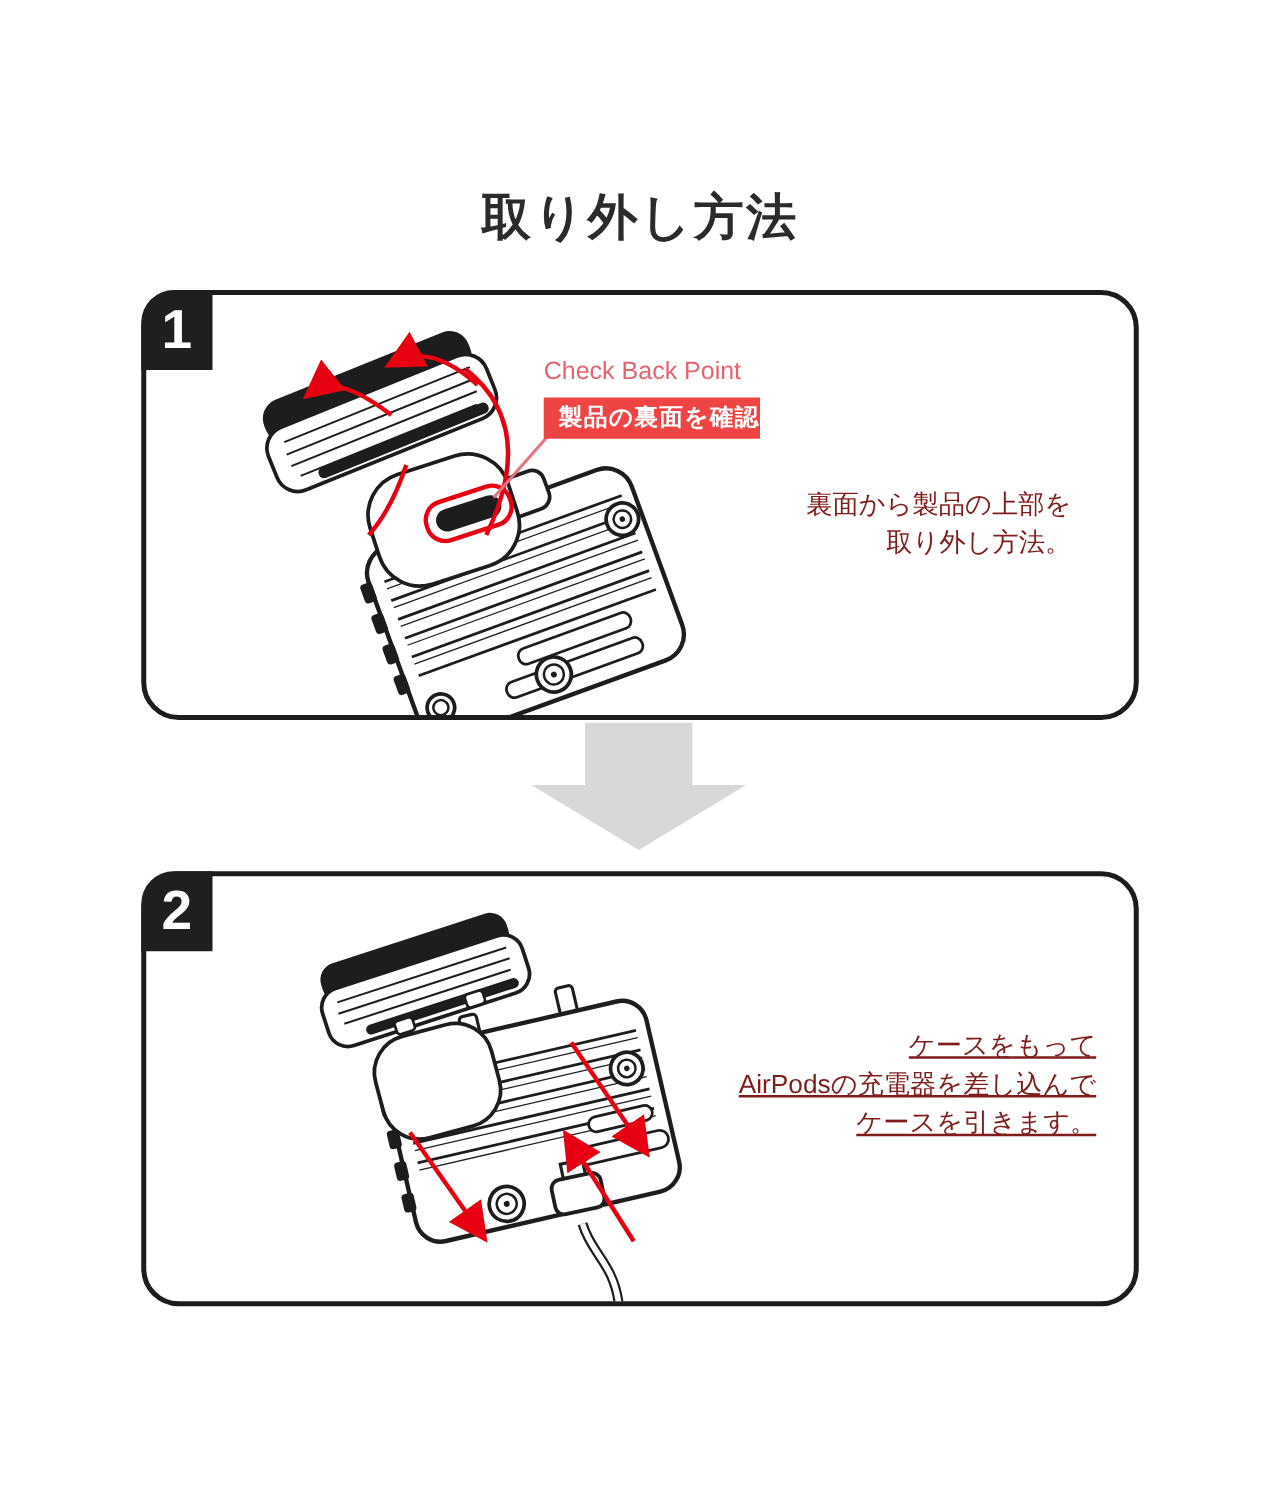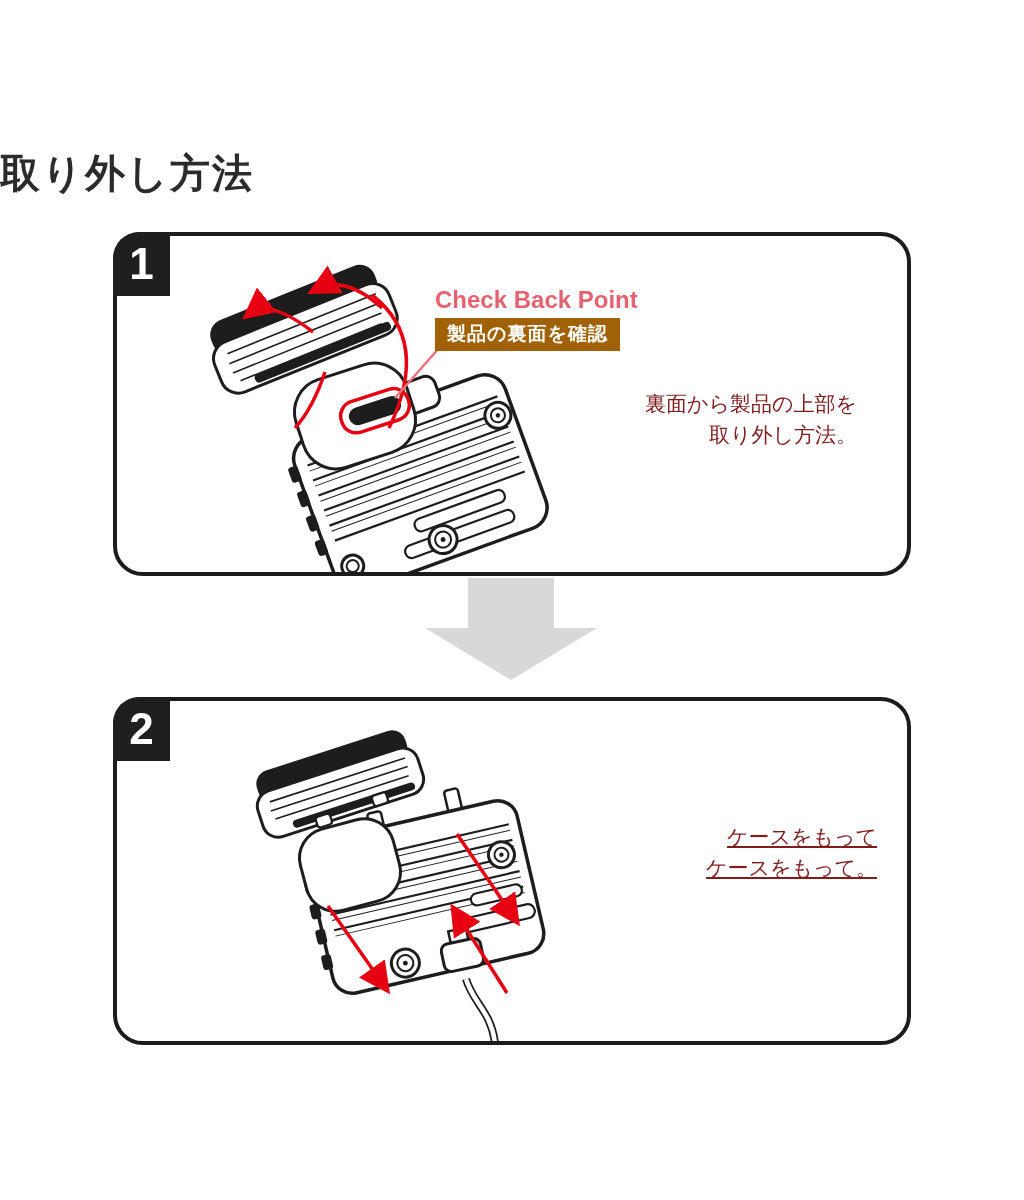--- a/index.html
+++ b/index.html
@@ -1,42 +1,42 @@
 <!DOCTYPE html>
 <html><head>
 <meta charset="utf-8">
 <style>
   html,body{margin:0;padding:0;}
   body{
     width:1024px;height:1200px;position:relative;background:#ffffff;
     font-family:"Liberation Sans","DejaVu Sans",sans-serif;overflow:hidden;
   }
   .page-title{
-    position:absolute;top:146px;left:0;width:1024px;
+    position:absolute;top:146px;left:0;width:1024px;text-align:center;
     font-size:40px;font-weight:800;color:#2b2b2b;letter-spacing:2px;
   }
   .step-box{
     position:absolute;left:113px;width:798px;height:348px;background:#fff;
     border:4px solid #1c1c1c;border-radius:30px;box-sizing:border-box;
   }
   #box1{top:232px;height:344px;}
   #box2{top:697px;height:348px;}
   .badge{
     position:absolute;top:-4px;left:-4px;width:57px;height:64px;background:#1f1f1f;
     border-radius:26px 0 0 0;color:#ffffff;font-size:44px;font-weight:800;
     display:flex;align-items:center;justify-content:center;
   }
   .illus{position:absolute;left:0;top:0;pointer-events:none;}
   .callout-title{
-    position:absolute;left:318px;top:50px;font-size:24px;font-weight:700;
+    position:absolute;left:318px;top:50px;font-size:20px;font-weight:400;
     color:#e5626f;letter-spacing:0px;white-space:nowrap;
   }
   .callout-band{
-    position:absolute;left:318px;top:82px;background:#a16207;color:#ffffff;
-    font-size:19px;font-weight:700;padding:3px 12px 4px 12px;white-space:nowrap;
+    position:absolute;left:318px;top:82px;background:#ef4444;color:#ffffff;
+    font-size:19px;font-weight:700;padding:3px 0 4px 12px;white-space:nowrap;
     letter-spacing:1px;
   }
   .caption{
     position:absolute;color:#7f1d1d;font-size:21px;line-height:31px;
     text-align:right;white-space:nowrap;
   }
   #box1 .caption{right:50px;top:152px;}
   #box2 .caption{right:30px;top:120px;text-decoration:underline;}
   .between-arrow{position:absolute;left:425px;top:578px;}
 </style>
@@ -213,15 +213,16 @@
 
     <g fill="none" stroke="#e60012" stroke-width="3.5">
       <line x1="340" y1="133" x2="398" y2="218" marker-end="url(#mr2)"></line>
       <line x1="211" y1="205" x2="268" y2="286" marker-end="url(#mr2)"></line>
       <line x1="390" y1="292" x2="338" y2="210" marker-end="url(#mr2)"></line>
     </g>
   </svg>
 
   <div class="caption">
     <div>ケースをもって</div>
-    <div>ケースをもって。</div>
+    <div>AirPodsの充電器を差し込んで</div>
+    <div>ケースを引きます。</div>
   </div>
 </div>
 
 </body></html>

